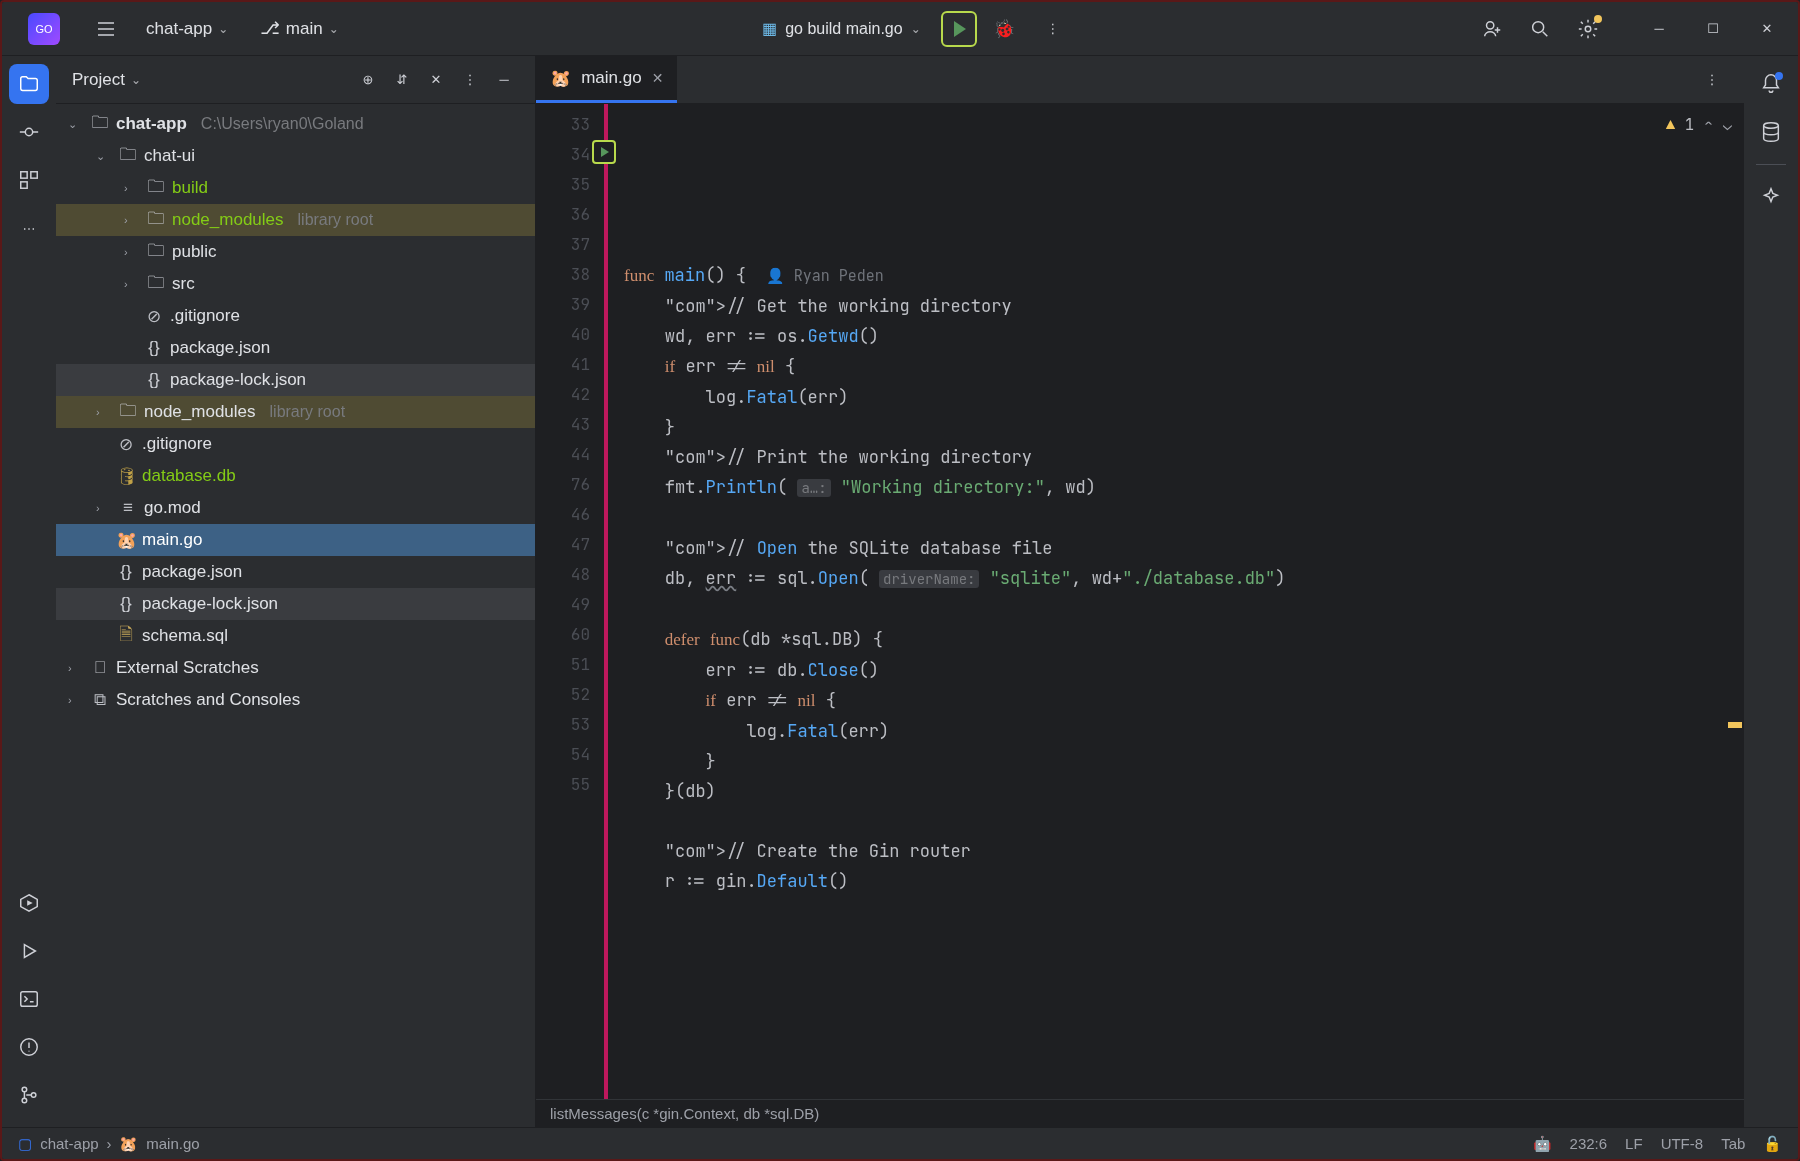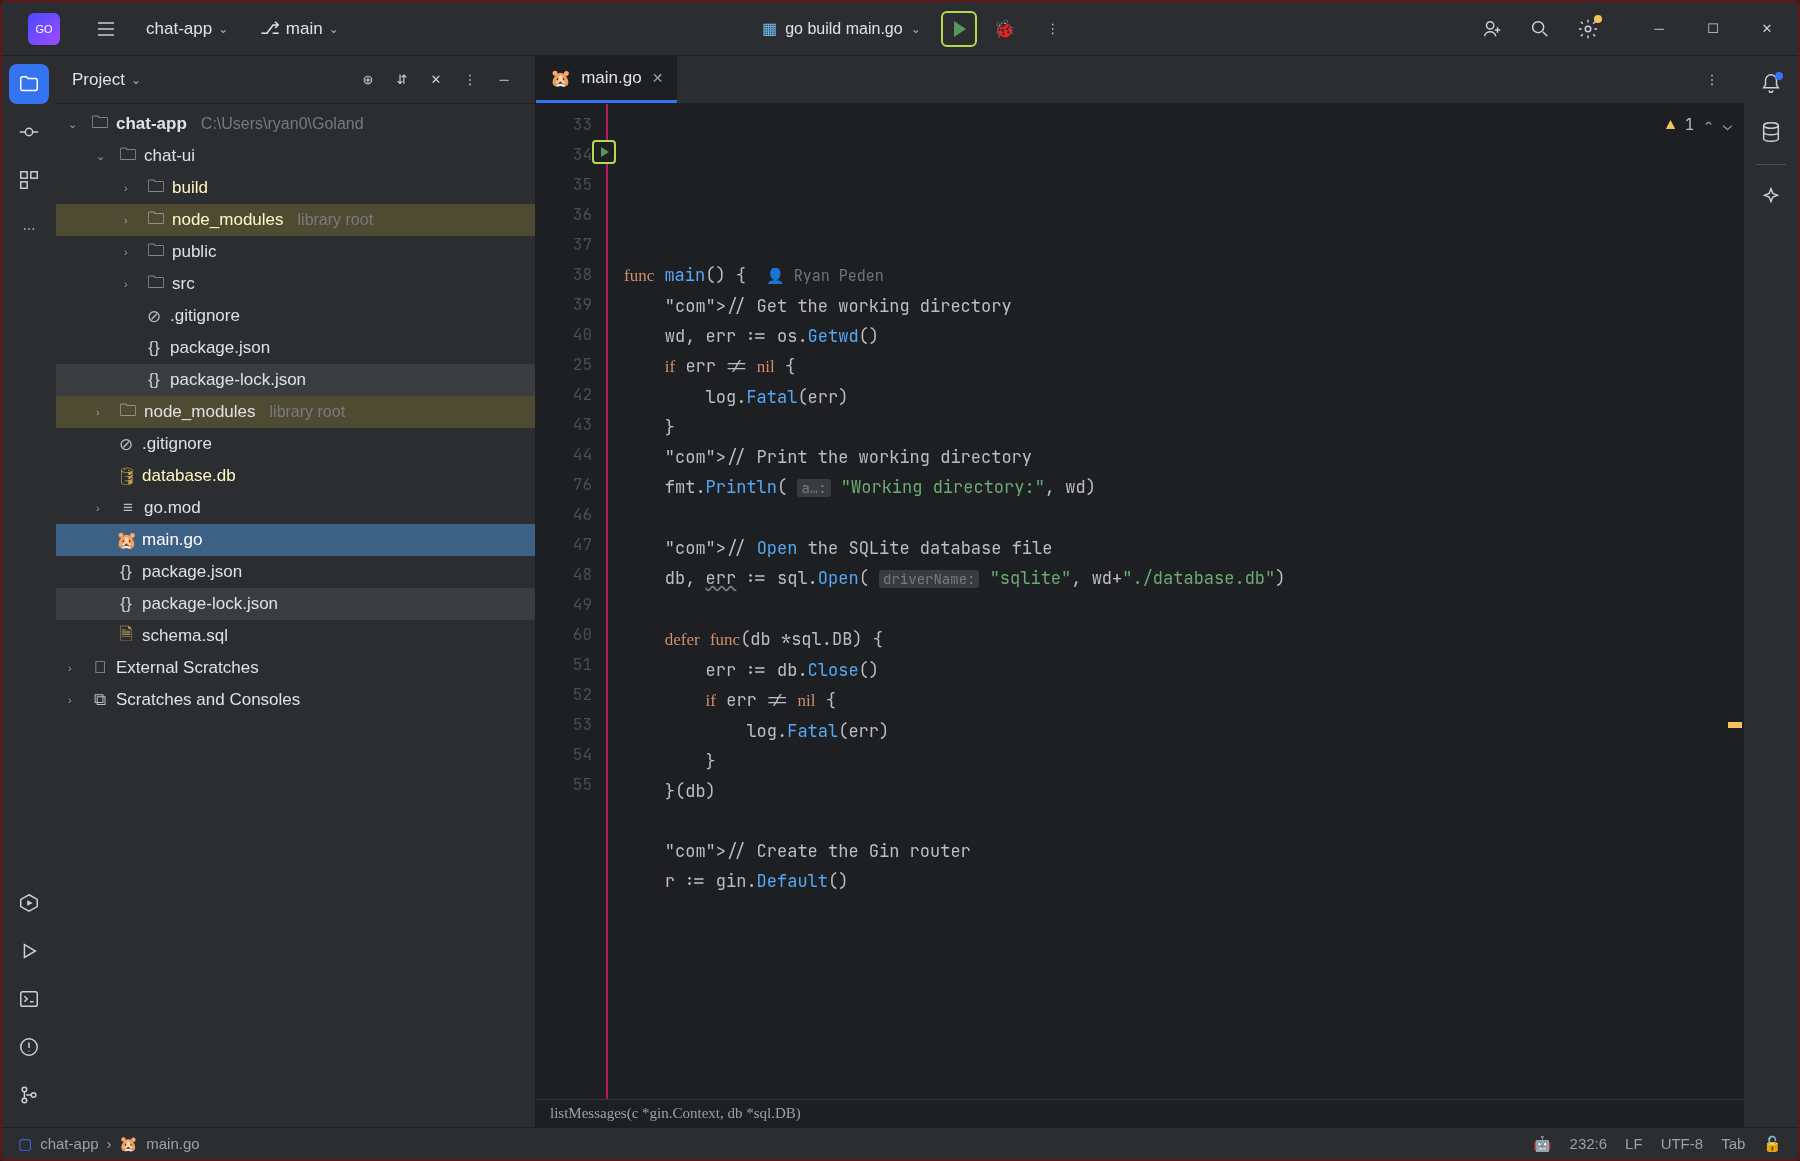--- a/index.html
+++ b/index.html
@@ -192,21 +192,21 @@
   width: 16px;
   font-size: 11px;
   color: #9da0a8;
 }
 .tree-icon { width: 20px; text-align: center; }
 .folder-icon { color: #ced0d6; }
 .file-icon-go { color: #6cb8e6; }
 .file-icon-json { color: #ced0d6; }
 .file-icon-db { color: #bfa047; }
 .tree-label { color: #dfe1e5; }
-.tree-label.excluded { color: #fef9c3; }
+.tree-label.excluded { color: #84cc16; }
 .tree-hint { color: #787a7e; font-size: 16px; margin-left: 8px; }
 .tree-row.selected .tree-label { color: #fff; }
 .editor-area {
   flex: 1;
   background: #1e1f22;
   display: flex;
   flex-direction: column;
   overflow: hidden;
 }
 .tab-bar {
@@ -244,21 +244,21 @@
   width: 72px;
   background: #1e1f22;
   color: #4b4e55;
   font-family: "JetBrains Mono", Consolas, monospace;
   font-size: 16px;
   text-align: right;
   padding-right: 14px;
   padding-top: 6px;
   line-height: 30px;
   position: relative;
-  border-right: 2px solid #be185d;
+  border-right: 4px solid #be185d;
 }
 .gutter-run {
   position: absolute;
   left: 56px;
   top: 36px;
   width: 24px; height: 24px;
   border: 2px solid #b8d94c;
   border-radius: 4px;
   display: flex;
   align-items: center;
@@ -296,21 +296,21 @@
   gap: 10px;
   color: #bcbec4;
   font-size: 15px;
 }
 .warn-tri { color: #f2c55c; }
 .breadcrumb-bar {
   height: 28px;
   background: #1e1f22;
   border-top: 1px solid #313438;
   padding: 0 14px;
-  font-family: Liberation Serif, serif;
+  font-family: Liberation Sans, sans-serif;
   font-size: 15px;
   color: #9da0a8;
   display: flex;
   align-items: center;
 }
 .right-rail {
   width: 54px;
   background: #2b2d30;
   display: flex;
   flex-direction: column;
@@ -590,21 +590,21 @@
     <div class="gutter">
       <div id="gutter-lines">
               <div>33</div>
               <div>34</div>
               <div>35</div>
               <div>36</div>
               <div>37</div>
               <div>38</div>
               <div>39</div>
               <div>40</div>
-              <div>25</div>
+              <div>41</div>
               <div>42</div>
               <div>43</div>
               <div>44</div>
               <div>76</div>
               <div>46</div>
               <div>47</div>
               <div>48</div>
               <div>49</div>
               <div>60</div>
               <div>51</div>

